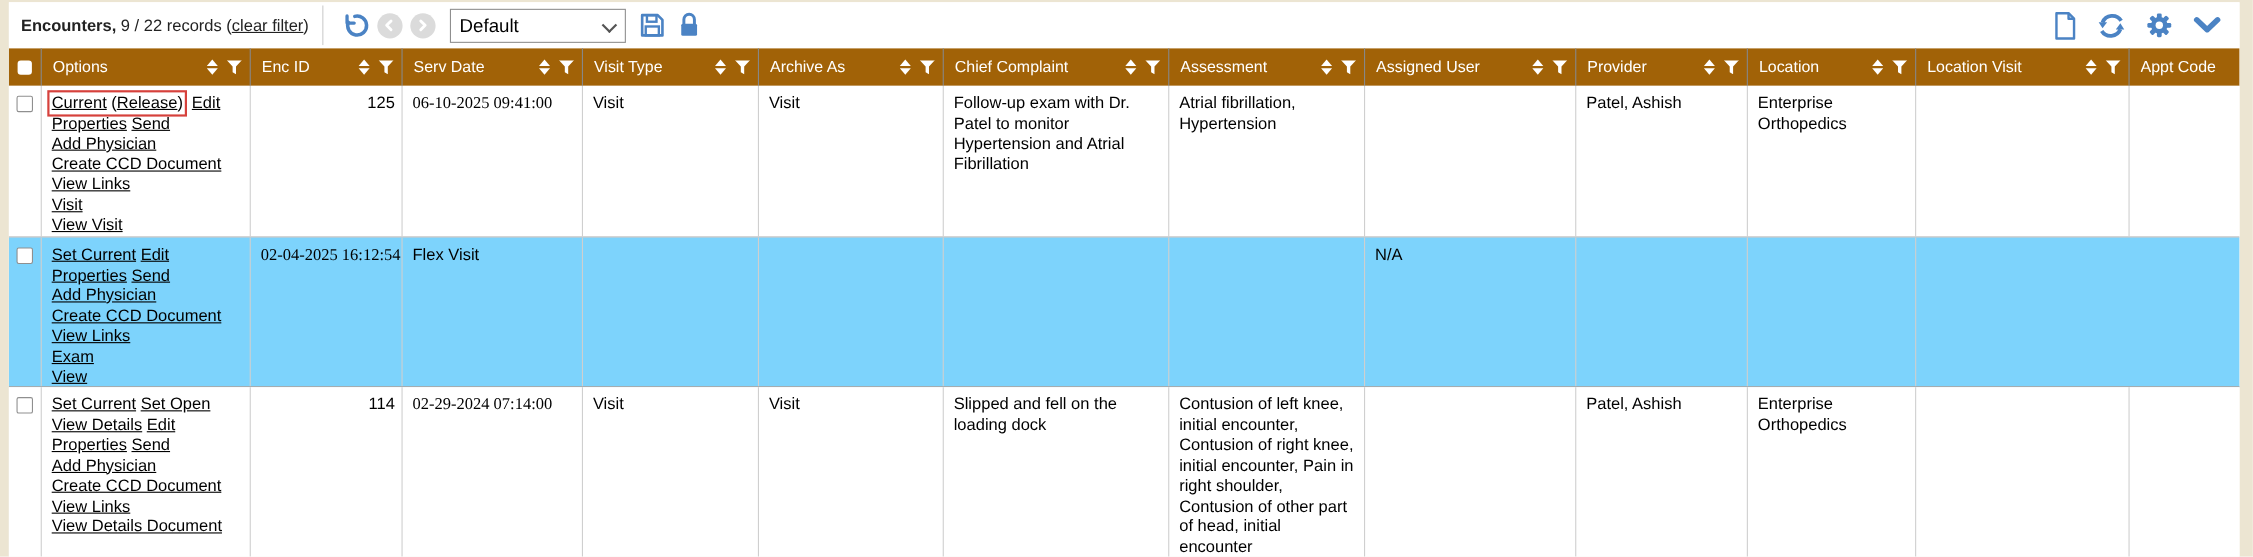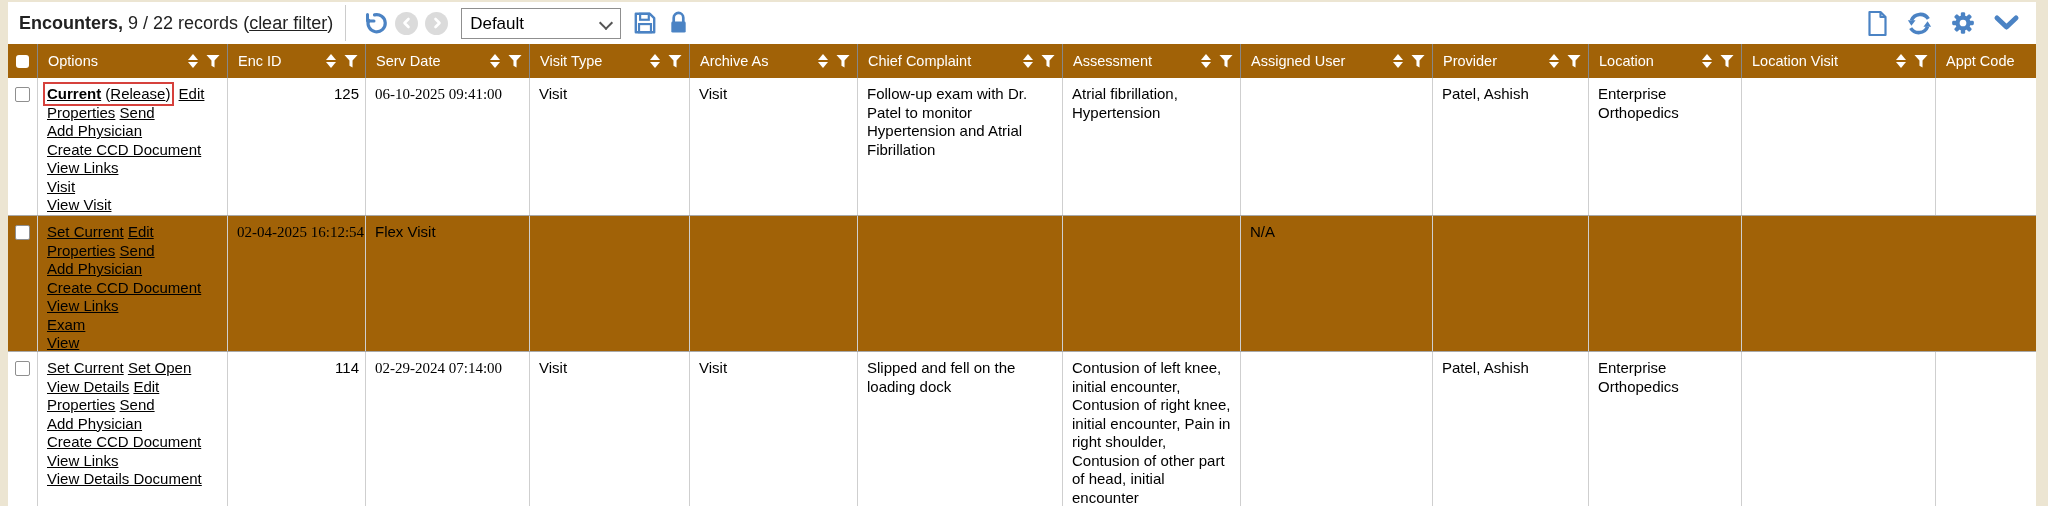--- a/index.html
+++ b/index.html
@@ -7,21 +7,21 @@
     width:2048px;height:506px;overflow:hidden;
     background:#ece5d2;
     font-family:"Liberation Sans", sans-serif;
     color:#000;
     -webkit-font-smoothing:antialiased;
   }
   .frame{position:absolute;left:8px;top:2px;width:2028px;height:504px;background:#fff;overflow:hidden;}
 
   
   .toolbar{height:42px;display:flex;align-items:center;background:#fff;}
-  .tb-title{font-size:18px;color:#222;padding-left:11px;white-space:nowrap;}
+  .tb-title{font-size:15px;color:#222;padding-left:11px;white-space:nowrap;}
   .tb-title .bold{font-weight:bold;}
   .tb-title .clear{text-decoration:underline;cursor:pointer;}
   .tb-divider{width:1px;height:36px;background:#ccc;margin:0 13px 0 12px;}
   .tb-icon{display:flex;align-items:center;justify-content:center;cursor:pointer;}
   .undo{margin-left:2px;}
   .circ{width:23px;height:23px;border-radius:50%;background:#dbdbdb;display:flex;align-items:center;justify-content:center;margin-left:7px;}
   .select-wrap{position:relative;margin-left:13px;width:158px;height:29px;border:1px solid #8f8f8f;background:#fff;display:flex;align-items:center;}
   .select-wrap select{
     appearance:none;-webkit-appearance:none;border:none;outline:none;background:transparent;
     width:100%;height:100%;font-family:"Liberation Sans",sans-serif;font-size:17px;padding:0 24px 0 8px;color:#000;
@@ -38,29 +38,29 @@
   .hcb{width:13px;height:13px;background:#fff;border-radius:3px;cursor:pointer;}
   .hlabel{flex:1;white-space:nowrap;overflow:hidden;}
   .hicons{display:flex;align-items:center;gap:8px;}
   .sorticon{display:flex;flex-direction:column;gap:2px;cursor:pointer;}
   .tri-up{width:0;height:0;border-left:5px solid transparent;border-right:5px solid transparent;border-bottom:6px solid #fff;}
   .tri-down{width:0;height:0;border-left:5px solid transparent;border-right:5px solid transparent;border-top:6px solid #fff;}
   .funnel{width:14px;height:13px;background:#fff;cursor:pointer;
     clip-path:polygon(0 0,100% 0,61% 46%,61% 100%,39% 86%,39% 46%);}
 
   .brow{display:grid;border-bottom:1px solid #a9a9a9;font-size:15px;background:#fff;}
-  .brow.shaded{background:#a16207;}
+  .brow.shaded{background:#7dd3fc;}
   .bcell{padding:7px 8px 0 9px;border-right:1px solid #cfcfcf;line-height:18.5px;overflow:hidden;}
   .bcell:last-child{border-right:none;}
   .num{text-align:right;padding-right:6px;}
   .cbcell{display:flex;justify-content:center;padding:9px 0 0 0;}
   .cb{width:13px;height:13px;border:1px solid #8f8f8f;border-radius:2px;background:#fff;cursor:pointer;}
   .line{display:block;white-space:nowrap;}
   .lnk{text-decoration:underline;color:#000;cursor:pointer;}
-  .lnk.bold{font-weight:bold;}
+  .lnk.bold{font-weight:normal;}
   .redbox{border:2px solid #d6413c;padding:1px 2px 2px 2px;margin-left:-4px;}
   .nowrap{white-space:nowrap;font-family:Liberation Serif, serif;}
 </style>
 </head>
 <body>
 
 <div class="frame">
 
   <div class="toolbar">
     <div class="tb-title">

